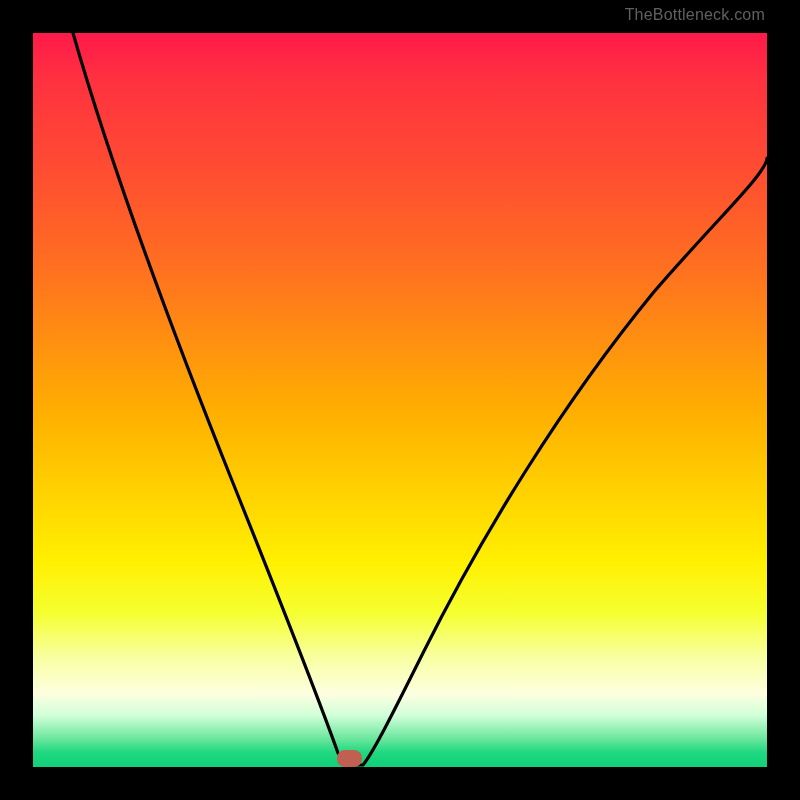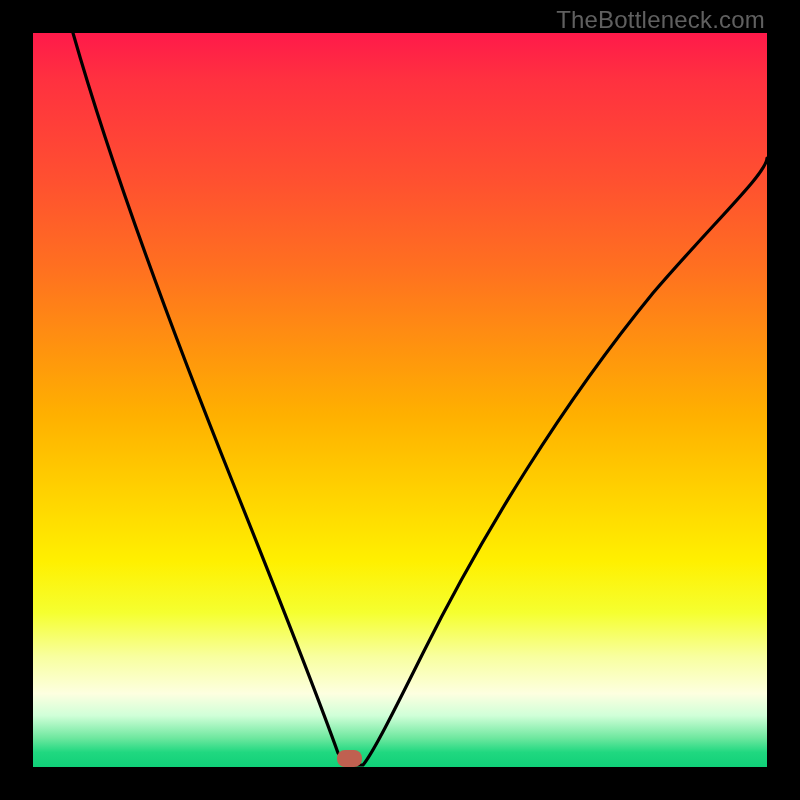--- a/index.html
+++ b/index.html
@@ -46,21 +46,21 @@
       #70e8a0 96%,
       #20d880 98%,
       #10d078 100%
     );
   }
   .watermark {
     position: absolute;
     top: 6px;
     right: 35px;
     color: #606060;
-    font-size: 24px;
+    font-size: 16px;
     font-weight: 500;
     letter-spacing: 0.2px;
   }
   .curve-svg {
     position: absolute;
     top: 0;
     left: 0;
   }
   .marker {
     position: absolute;

